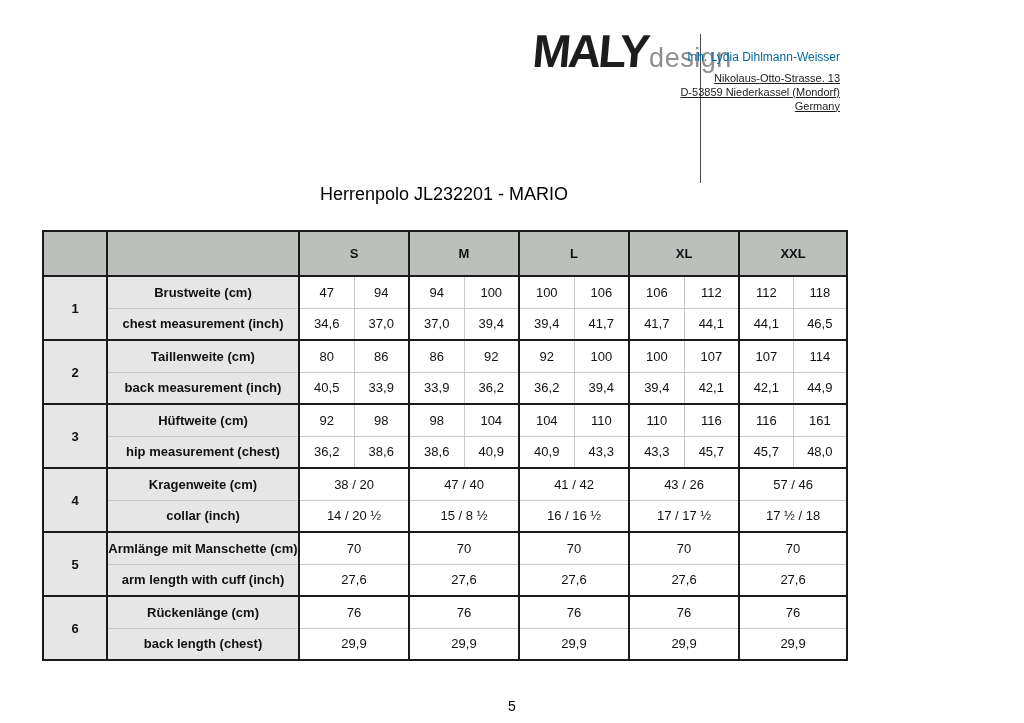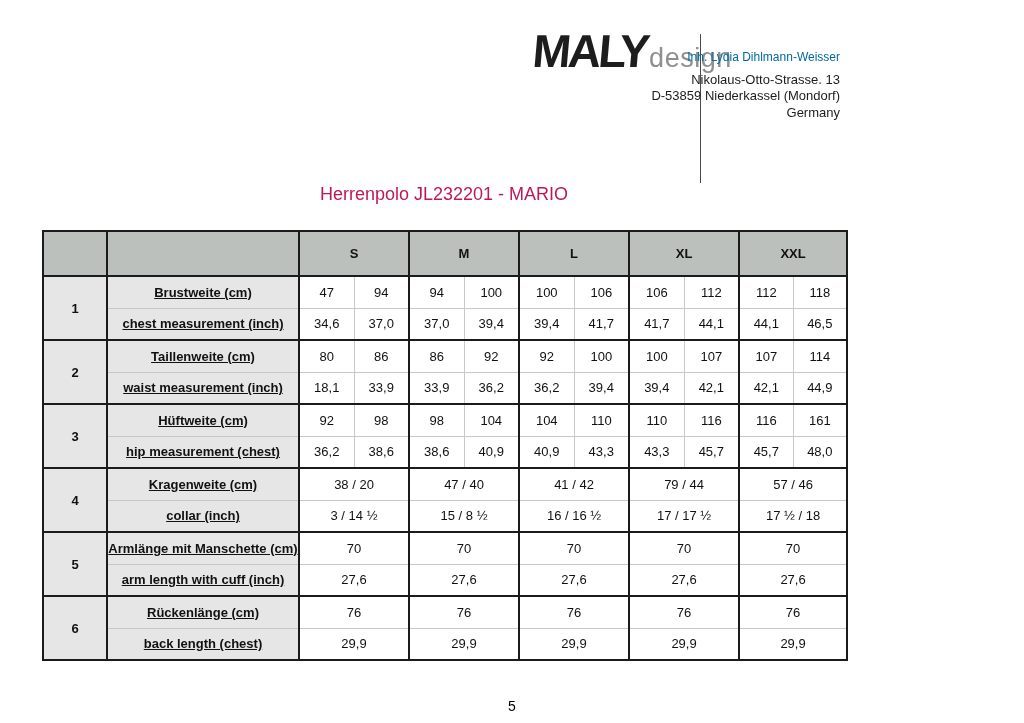--- a/index.html
+++ b/index.html
@@ -57,35 +57,36 @@
     width: 220px;
     text-align: right;
     line-height: 1.25;
   }
   .contact .owner {
     font-size: 12px;
     color: #0369a1;
     margin-bottom: 7px;
   }
   .contact .addr {
-    font-size: 13px;
+    font-size: 11px;
     color: #1c1c1c;
+    text-decoration: underline;
   }
 
   
   .doc-title {
     position: absolute;
     top: 184px;
     left: 42px;
     width: 804px;
     margin: 0;
     text-align: center;
     font-size: 18px;
     font-weight: 400;
-    color: #be185d;
+    color: #000000;
   }
 
   
   .size-table {
     position: absolute;
     top: 230px;
     left: 42px;
     width: 804px;
     border-collapse: collapse;
     table-layout: fixed;
@@ -110,21 +111,20 @@
   .size-table tr.cm-row td { border-top: 2px solid #1b1b1b; }
   .size-table td.num {
     background: #e6e6e6;
     font-weight: bold;
     border-right: 2px solid #1b1b1b;
   }
   .size-table td.label {
     background: #e6e6e6;
     font-weight: bold;
     border-right: 2px solid #1b1b1b;
-    text-decoration: underline;
   }
   .size-table td.val { font-weight: 400; }
   .size-table td.gs { border-left: 2px solid #1b1b1b; }
   .size-table td.thin { border-left: 1px solid #c8c8c8; }
 
   
   .page-number {
     position: absolute;
     top: 698px;
     left: 0;
@@ -217,22 +217,22 @@
         <td class="val gs">86</td>
         <td class="val thin">92</td>
         <td class="val gs">92</td>
         <td class="val thin">100</td>
         <td class="val gs">100</td>
         <td class="val thin">107</td>
         <td class="val gs">107</td>
         <td class="val thin">114</td>
       </tr>
       <tr class="inch-row">
-        <td class="label">waist measurement (inch)</td>
-        <td class="val">18,1</td>
+        <td class="label">back measurement (inch)</td>
+        <td class="val">40,5</td>
         <td class="val thin">33,9</td>
         <td class="val gs">33,9</td>
         <td class="val thin">36,2</td>
         <td class="val gs">36,2</td>
         <td class="val thin">39,4</td>
         <td class="val gs">39,4</td>
         <td class="val thin">42,1</td>
         <td class="val gs">42,1</td>
         <td class="val thin">44,9</td>
       </tr>
@@ -264,26 +264,26 @@
         <td class="val gs">45,7</td>
         <td class="val thin">48,0</td>
       </tr>
 
       <tr class="cm-row">
         <td class="num" rowspan="2">4</td>
         <td class="label">Kragenweite (cm)</td>
         <td class="val" colspan="2">38 / 20</td>
         <td class="val gs" colspan="2">47 / 40</td>
         <td class="val gs" colspan="2">41 / 42</td>
-        <td class="val gs" colspan="2">79 / 44</td>
+        <td class="val gs" colspan="2">43 / 26</td>
         <td class="val gs" colspan="2">57 / 46</td>
       </tr>
       <tr class="inch-row">
         <td class="label">collar (inch)</td>
-        <td class="val" colspan="2">3 / 14 ½</td>
+        <td class="val" colspan="2">14 / 20 ½</td>
         <td class="val gs" colspan="2">15 / 8 ½</td>
         <td class="val gs" colspan="2">16 / 16 ½</td>
         <td class="val gs" colspan="2">17 / 17 ½</td>
         <td class="val gs" colspan="2">17 ½ / 18</td>
       </tr>
 
       <tr class="cm-row">
         <td class="num" rowspan="2">5</td>
         <td class="label">Armlänge mit Manschette (cm)</td>
         <td class="val" colspan="2">70</td>

